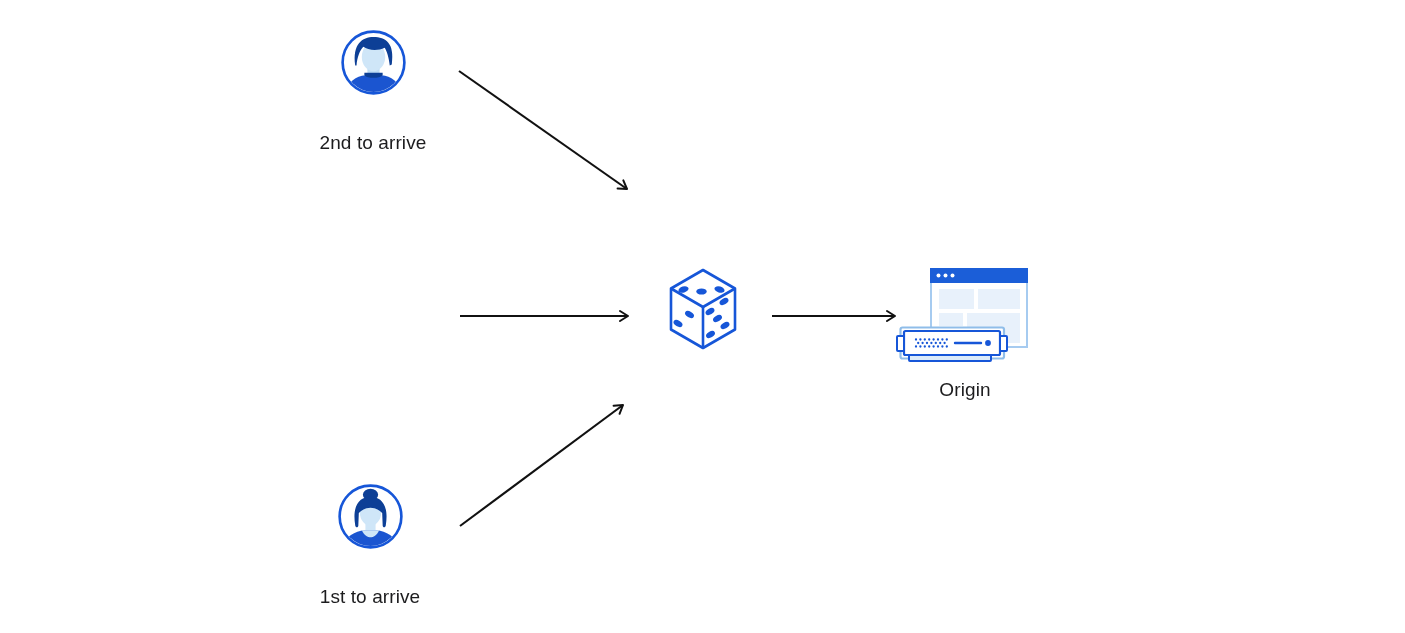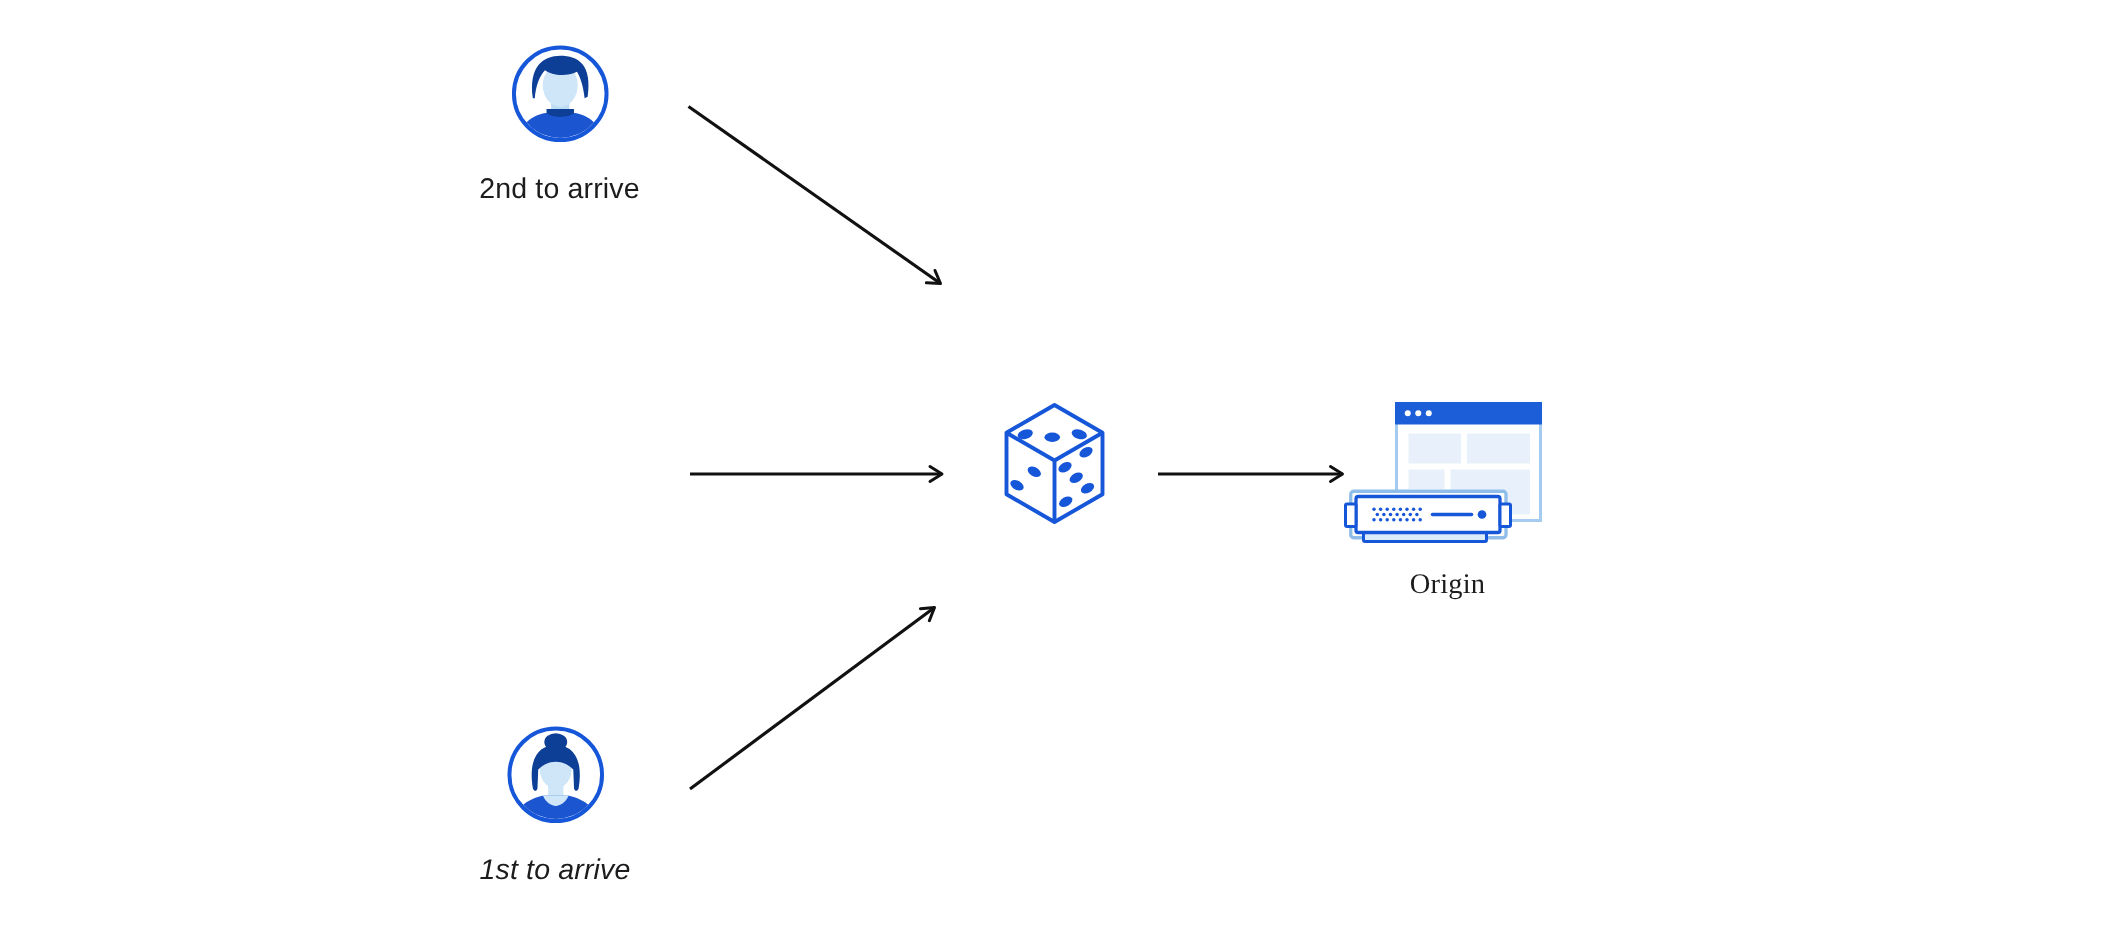--- a/index.html
+++ b/index.html
@@ -3,24 +3,24 @@
 <meta charset="utf-8">
 <style>
   html,body { margin:0; padding:0; background:#ffffff; }
   .canvas {
     position:relative; width:1405px; height:633px;
     background:#ffffff; overflow:hidden;
     font-family:"Liberation Sans", sans-serif;
   }
   .node { position:absolute; display:flex; flex-direction:column; align-items:center; }
   .node-label {
-    margin-top:22px; font-size:19px; line-height:20px; color:#1c1c1e;
+    margin-top:38px; font-size:19px; line-height:20px; color:#1c1c1e;
     text-align:center; letter-spacing:0.1px; white-space:nowrap;
   }
-  .origin-label { margin-top:14px;font-family:Liberation Serif, serif; }
+  .origin-label { margin-top:14px; }
   .arrow-layer { position:absolute; left:0; top:0; width:1405px; height:633px; pointer-events:none; }
   svg { display:block; }
 </style>
 </head>
 <body>
 
 <div class="canvas">
 
   <svg class="arrow-layer" viewBox="0 0 1405 633">
     <defs>
@@ -47,21 +47,21 @@
         <path d="M4,64 C5,52 14,45.5 24,44.5 L40,44.5 C50,45.5 59,52 60,64 Z" fill="#1b55d0"></path>
         <path d="M23,44.5 C26,48 38,48 41,44.5 L41,42 L23,42 Z" fill="#0d3f96"></path>
         <ellipse cx="32" cy="26.5" rx="11.5" ry="14" fill="#cfe6f8"></ellipse>
         <path d="M14,35 C11,14 21,7 32,7 C44,7 53,13 50,34 L48,35 C47.2,27 45,20.5 43,17.5 C36,21 26.5,20 22,16.5 C18.5,20 15.8,27 15.3,35 Z" fill="#0d3f96"></path>
       </g>
     </svg>
     <div class="node-label">2nd to arrive</div>
   </div>
 
 
-  <div class="node" style="left:300px; top:484px; width:140px;font-style:italic;">
+  <div class="node" style="left:300px; top:484px; width:140px;">
     <svg width="65" height="65" viewBox="0 0 64 64">
       <defs>
           <clipPath id="clip-a3">
             <circle cx="32" cy="32" r="29"></circle>
           </clipPath>
         </defs>
       <circle cx="32" cy="32" r="30.4" fill="#ffffff" stroke="#1656d8" stroke-width="2.6"></circle>
       <g clip-path="url(#clip-a3)">
         <rect x="27" y="35" width="10" height="13" fill="#cfe6f8"></rect>
         <path d="M3,64 C5,53 16,46.5 26,45.5 L38,45.5 C48,46.5 59,53 61,64 Z" fill="#1b55d0"></path>

